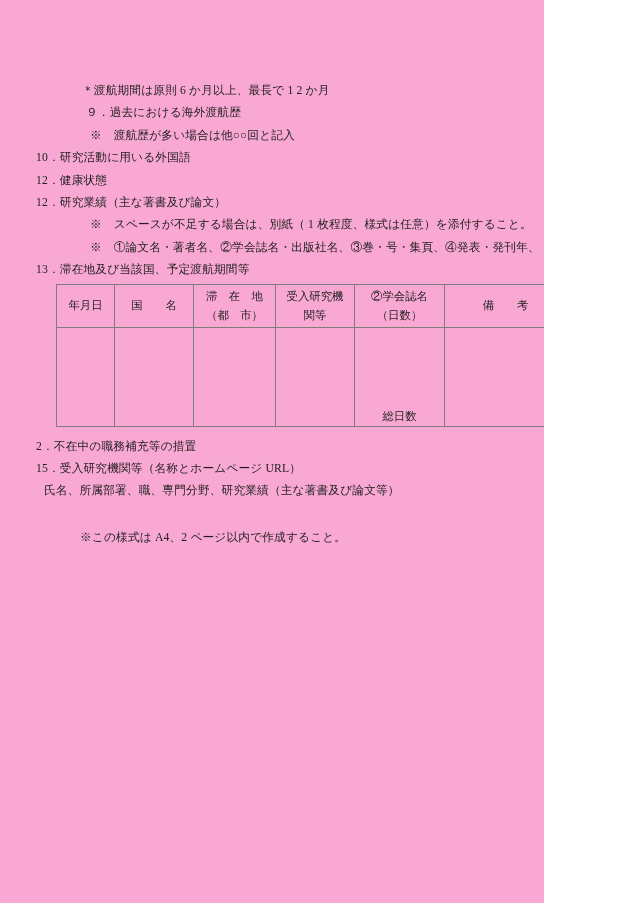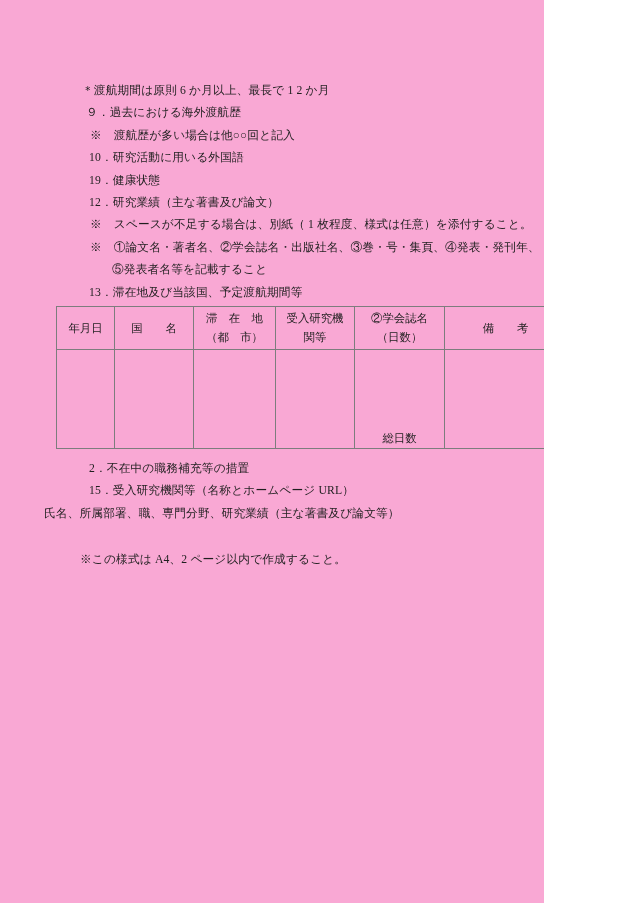--- a/index.html
+++ b/index.html
@@ -28,21 +28,21 @@
 
   
   .line {
     font-size: 11.7px;
     line-height: 22.4px;
     white-space: pre;
     color: #1f1f1f;
     letter-spacing: 0.15px;
   }
   .asterisk-line   { padding-left: 82px; }
-  .item            { padding-left: 89px; }
+  .item            { padding-left: 36px; }
   .item-9          { padding-left: 86px; }
   .note            { padding-left: 90px; }
   .cont            { padding-left: 112px; }
   .cont-16         { padding-left: 44px; }
   .final-note      { padding-left: 80px; }
 
   .spacer-1 { height: 9px; }
   .spacer-2 { height: 24px; }
 
   
@@ -96,29 +96,28 @@
   <div id="content">
 
     <div class="line asterisk-line">＊渡航期間は原則 6 か月以上、最長で 1 2 か月</div>
 
     <div class="line item-9">９．過去における海外渡航歴</div>
 
     <div class="line note">※　渡航歴が多い場合は他○○回と記入</div>
 
     <div class="line item">10．研究活動に用いる外国語</div>
 
-    <div class="line item">19．健康状態</div>
+    <div class="line item">12．健康状態</div>
 
     <div class="line item">12．研究業績（主な著書及び論文）</div>
 
     <div class="line note">※　スペースが不足する場合は、別紙（ 1 枚程度、様式は任意）を添付すること。</div>
 
     <div class="line note">※　①論文名・著者名、②学会誌名・出版社名、③巻・号・集頁、④発表・発刊年、</div>
 
-    <div class="line cont">⑤発表者名等を記載すること</div>
 
     <div class="line item">13．滞在地及び当該国、予定渡航期間等</div>
 
     <div class="table-wrap">
       <table class="stay-table">
         <colgroup>
           <col class="col-1">
             <col class="col-2">
             <col class="col-3">
           <col class="col-4">

